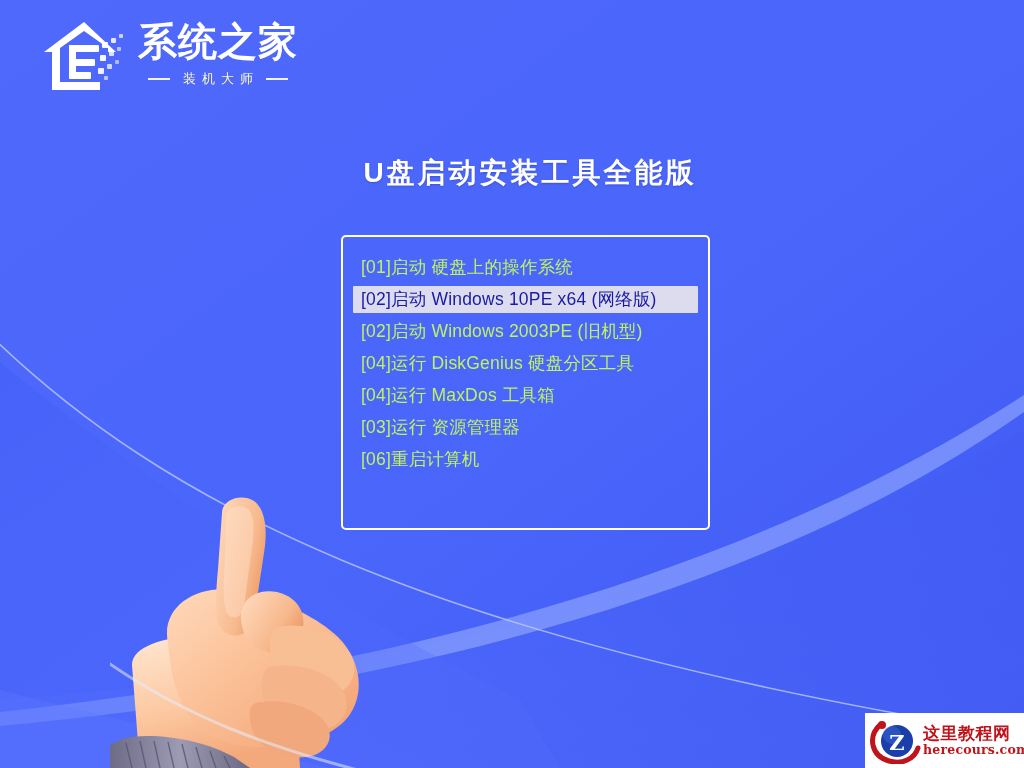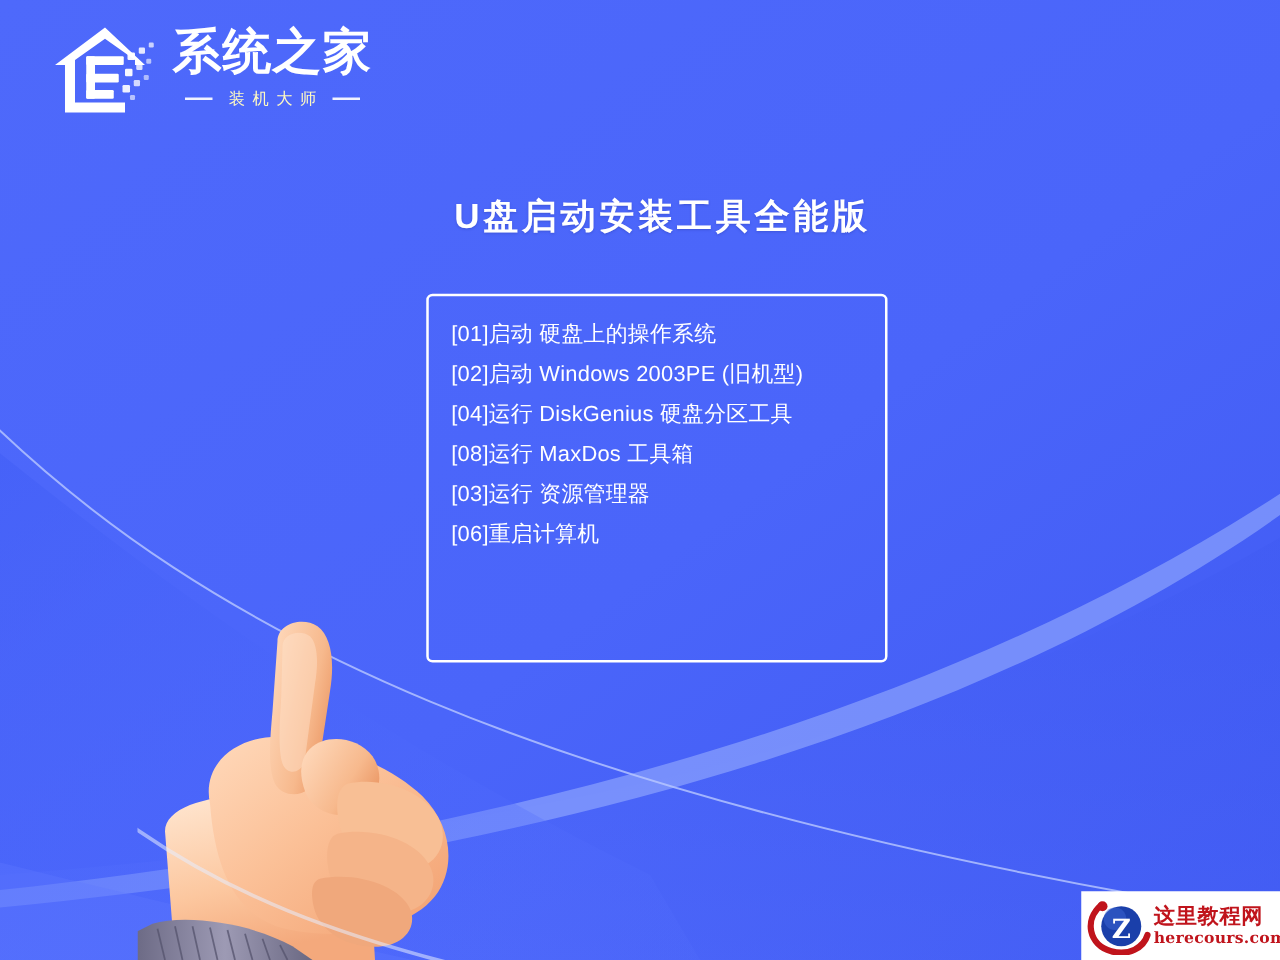--- a/index.html
+++ b/index.html
@@ -119,21 +119,21 @@
   .menu-list {
     margin: 0;
     padding: 0;
     list-style: none;
   }
   .menu-item {
     height: 27px;
     line-height: 27px;
     margin: 5px 10px;
     padding: 0 8px;
-    color: #ffffff;
+    color: #bef264;
     font-size: 17.5px;
     font-weight: 400;
     white-space: nowrap;
     border-radius: 1px;
     letter-spacing: .2px;
   }
   .menu-item.selected {
     background: #dcdcee;
     color: #1a1aa8;
   }
@@ -247,23 +247,24 @@
     </div>
   </div>
 
   <div class="title">
     <span>U盘启动安装工具全能版</span>
   </div>
 
   <div class="menu-box">
     <ul class="menu-list">
       <li class="menu-item">[01]启动 硬盘上的操作系统</li>
+      <li class="menu-item selected">[02]启动 Windows 10PE x64 (网络版)</li>
       <li class="menu-item">[02]启动 Windows 2003PE (旧机型)</li>
       <li class="menu-item">[04]运行 DiskGenius 硬盘分区工具</li>
-      <li class="menu-item">[08]运行 MaxDos 工具箱</li>
+      <li class="menu-item">[04]运行 MaxDos 工具箱</li>
       <li class="menu-item">[03]运行 资源管理器</li>
       <li class="menu-item">[06]重启计算机</li>
     </ul>
   </div>
 
   <div class="hand-wrap">
     <svg class="hand-svg" viewBox="0 0 330 273" aria-hidden="true">
       <defs>
         <linearGradient id="skin" x1="0" y1="0" x2="1" y2="1">
           <stop offset="0%" stop-color="#ffd9bb"></stop>

